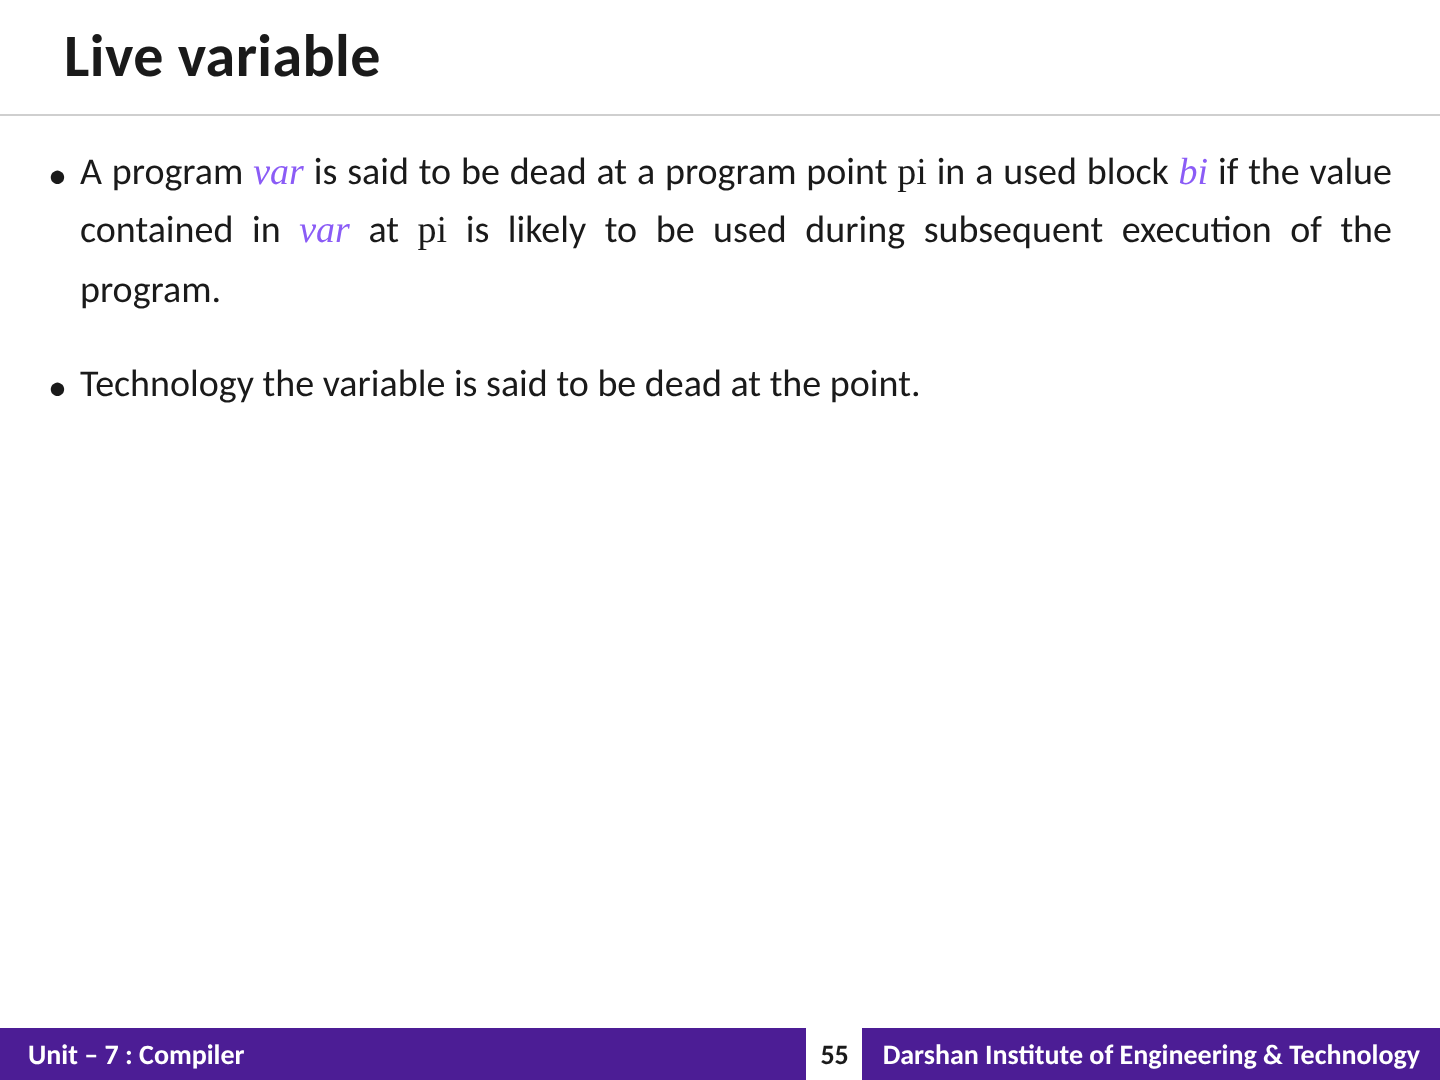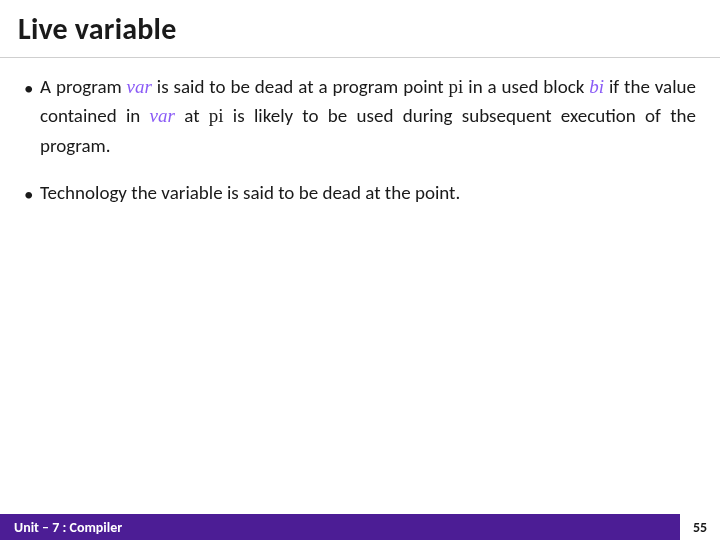--- a/index.html
+++ b/index.html
@@ -1,30 +1,30 @@
 <!DOCTYPE html>
 <html><head>
 <meta charset="utf-8">
 <style>
   * { margin: 0; padding: 0; box-sizing: border-box; }
   html, body { width: 720px; height: 540px; font-family: Calibri, "Segoe UI", Arial, sans-serif; background: #fff; color: #1a1a1a; overflow: hidden; }
   .slide { position: relative; width: 720px; height: 540px; }
-  .title-area { padding: 10px 18px 6px 18px; }
+  .title-area { padding: 10px 18px 6px 32px; }
   .title { font-size: 30px; font-weight: 700; color: #1a1a1a; letter-spacing: 0.2px; }
   .rule { height: 1px; background: #cfcfcf; margin: 4px 0 0 0; }
   .content { padding: 14px 24px 0 24px; }
   .bullet { display: flex; margin-bottom: 18px; font-size: 19px; line-height: 1.55; text-align: justify; }
   .bullet .dot { flex: 0 0 auto; width: 16px; text-align: left; padding-top: 2px; }
   .bullet .text { flex: 1 1 auto; }
   .mi { font-family: "Cambria Math", "Times New Roman", serif; font-style: italic; color: #8b5cf6; }
   .vi { font-family: "Cambria Math", "Times New Roman", serif; color: #1a1a1a; }
   .footer { position: absolute; left: 0; right: 0; bottom: 0; height: 26px; background: #4c1d95; color: #fff; display: flex; align-items: stretch; font-size: 14px; }
   .footer .left { flex: 0 0 auto; display: flex; align-items: center; padding: 0 14px; font-weight: 600; }
   .footer .spacer { flex: 1 1 auto; }
-  .footer .num { flex: 0 0 auto; display: flex; align-items: center; justify-content: center; width: 40px; background: #fff; color: #1a1a1a; font-weight: 600; }
+  .footer .num { flex: 0 0 auto; display: flex; align-items: center; justify-content: center; width: 28px; background: #fff; color: #1a1a1a; font-weight: 600; }
   .footer .right { flex: 0 0 auto; display: flex; align-items: center; padding: 0 10px; font-weight: 600; }
 </style>
 </head>
 <body>
 
 <div class="slide">
 
   <div class="title-area">
     <div class="title">Live variable</div>
   </div>
@@ -53,15 +53,16 @@
       <div class="dot">•</div>
       <div class="text">Technology the variable is said to be dead at the point.</div>
     </div>
 
   </div>
 
   <div class="footer">
     <div class="left">Unit – 7 : Compiler</div>
     <div class="spacer"></div>
     <div class="num">55</div>
+    <div class="right">Darshan Institute of Engineering &amp; Technology</div>
   </div>
 
 </div>
 
 </body></html>

